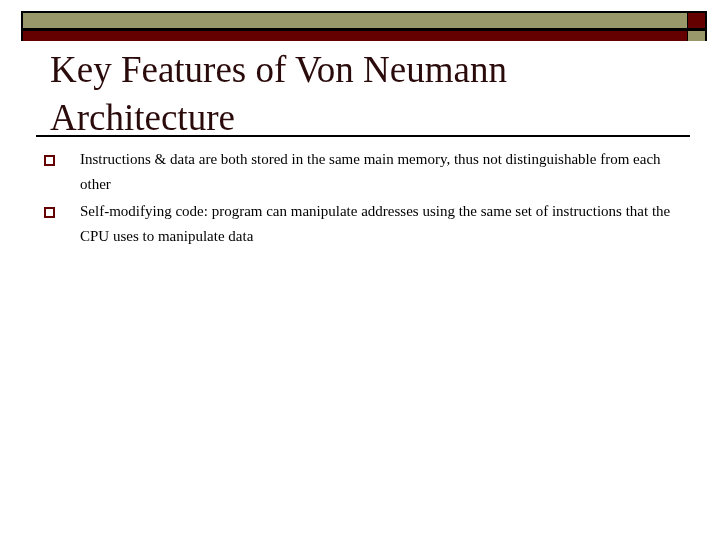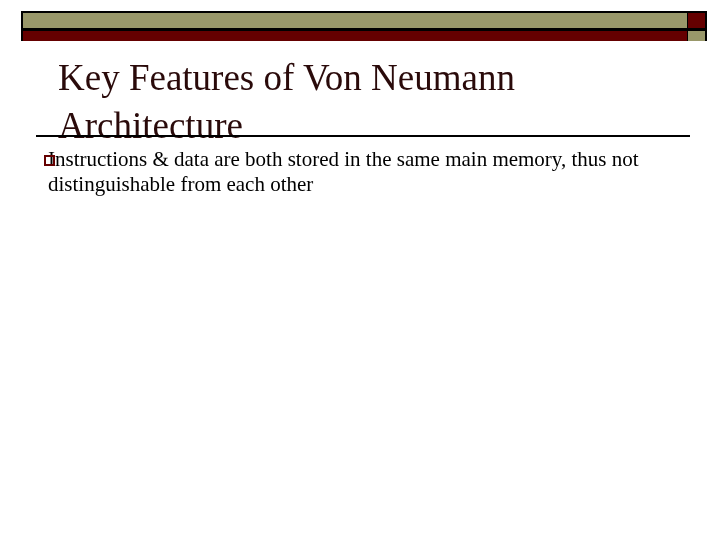--- a/index.html
+++ b/index.html
@@ -2,37 +2,41 @@
 <html><head>
 <meta charset="utf-8">
 <style>
   html, body { margin: 0; padding: 0; }
   body { width: 720px; height: 540px; background: #ffffff; position: relative; overflow: hidden; font-family: "Liberation Serif", "DejaVu Serif", serif; }
   .deco { position: absolute; box-sizing: border-box; }
   .bar-olive { left: 21px; top: 11px; width: 667px; height: 19px; background: var(--olive); border: 2px solid #000; border-right: 1px solid #000; }
   .bar-red { left: 21px; top: 29px; width: 667px; height: 12px; background: var(--red); border: 2px solid #000; border-right: 1px solid #000; border-bottom: none; }
   .sq-red { left: 687px; top: 11px; width: 20px; height: 19px; background: var(--red); border: 2px solid #000; border-left: 1px solid #000; }
   .sq-olive { left: 687px; top: 29px; width: 20px; height: 12px; background: var(--olive); border: 2px solid #000; border-left: 1px solid #000; border-bottom: none; }
-  .title { position: absolute; left: 42px; top: 38px; width: 640px; font-size: 37px; line-height: 48px; color: #2a0a0a; margin: 16px; font-weight: normal; }
+  .title { position: absolute; left: 42px; top: 38px; width: 640px; font-size: 37px; line-height: 48px; color: #2a0a0a; margin: 8px; font-weight: normal; }
   .divider { position: absolute; left: 36px; top: 135px; width: 654px; height: 2px; background: #000; }
   .bullets { position: absolute; left: 0; top: 147px; width: 720px; margin: 0; padding: 0; list-style: none; }
-  .bullet { position: relative; padding-left: 48px; padding-right: 30px; font-size: 21px; line-height: 24.5px; color: #000; margin-bottom: 3px; }
+  .bullet { position: relative; padding-left: 80px; padding-right: 30px; font-size: 15px; line-height: 24.5px; color: #000; margin-bottom: 3px; }
   .bullet-mark { position: absolute; left: 44px; top: 8px; width: 11px; height: 11px; box-sizing: border-box; border: 2px solid var(--red); }
   :root { --olive: #99986a; --red: #650000; }
 </style>
 </head>
 <body>
 
 <div class="deco bar-olive"></div>
 <div class="deco bar-red"></div>
 <div class="deco sq-red"></div>
 <div class="deco sq-olive"></div>
 
 <h1 class="title">Key Features of Von Neumann Architecture</h1>
 
 <div class="divider"></div>
 
 <ul class="bullets">
   <li class="bullet">
     <span class="bullet-mark"></span>
     <span>Instructions &amp; data are both stored in the same main memory, thus not distinguishable from each other</span>
   </li>
+  <li class="bullet">
+    <span class="bullet-mark"></span>
+    <span>Self-modifying code: program can manipulate addresses using the same set of instructions that the CPU uses to manipulate data</span>
+  </li>
 </ul>
 
 </body></html>

